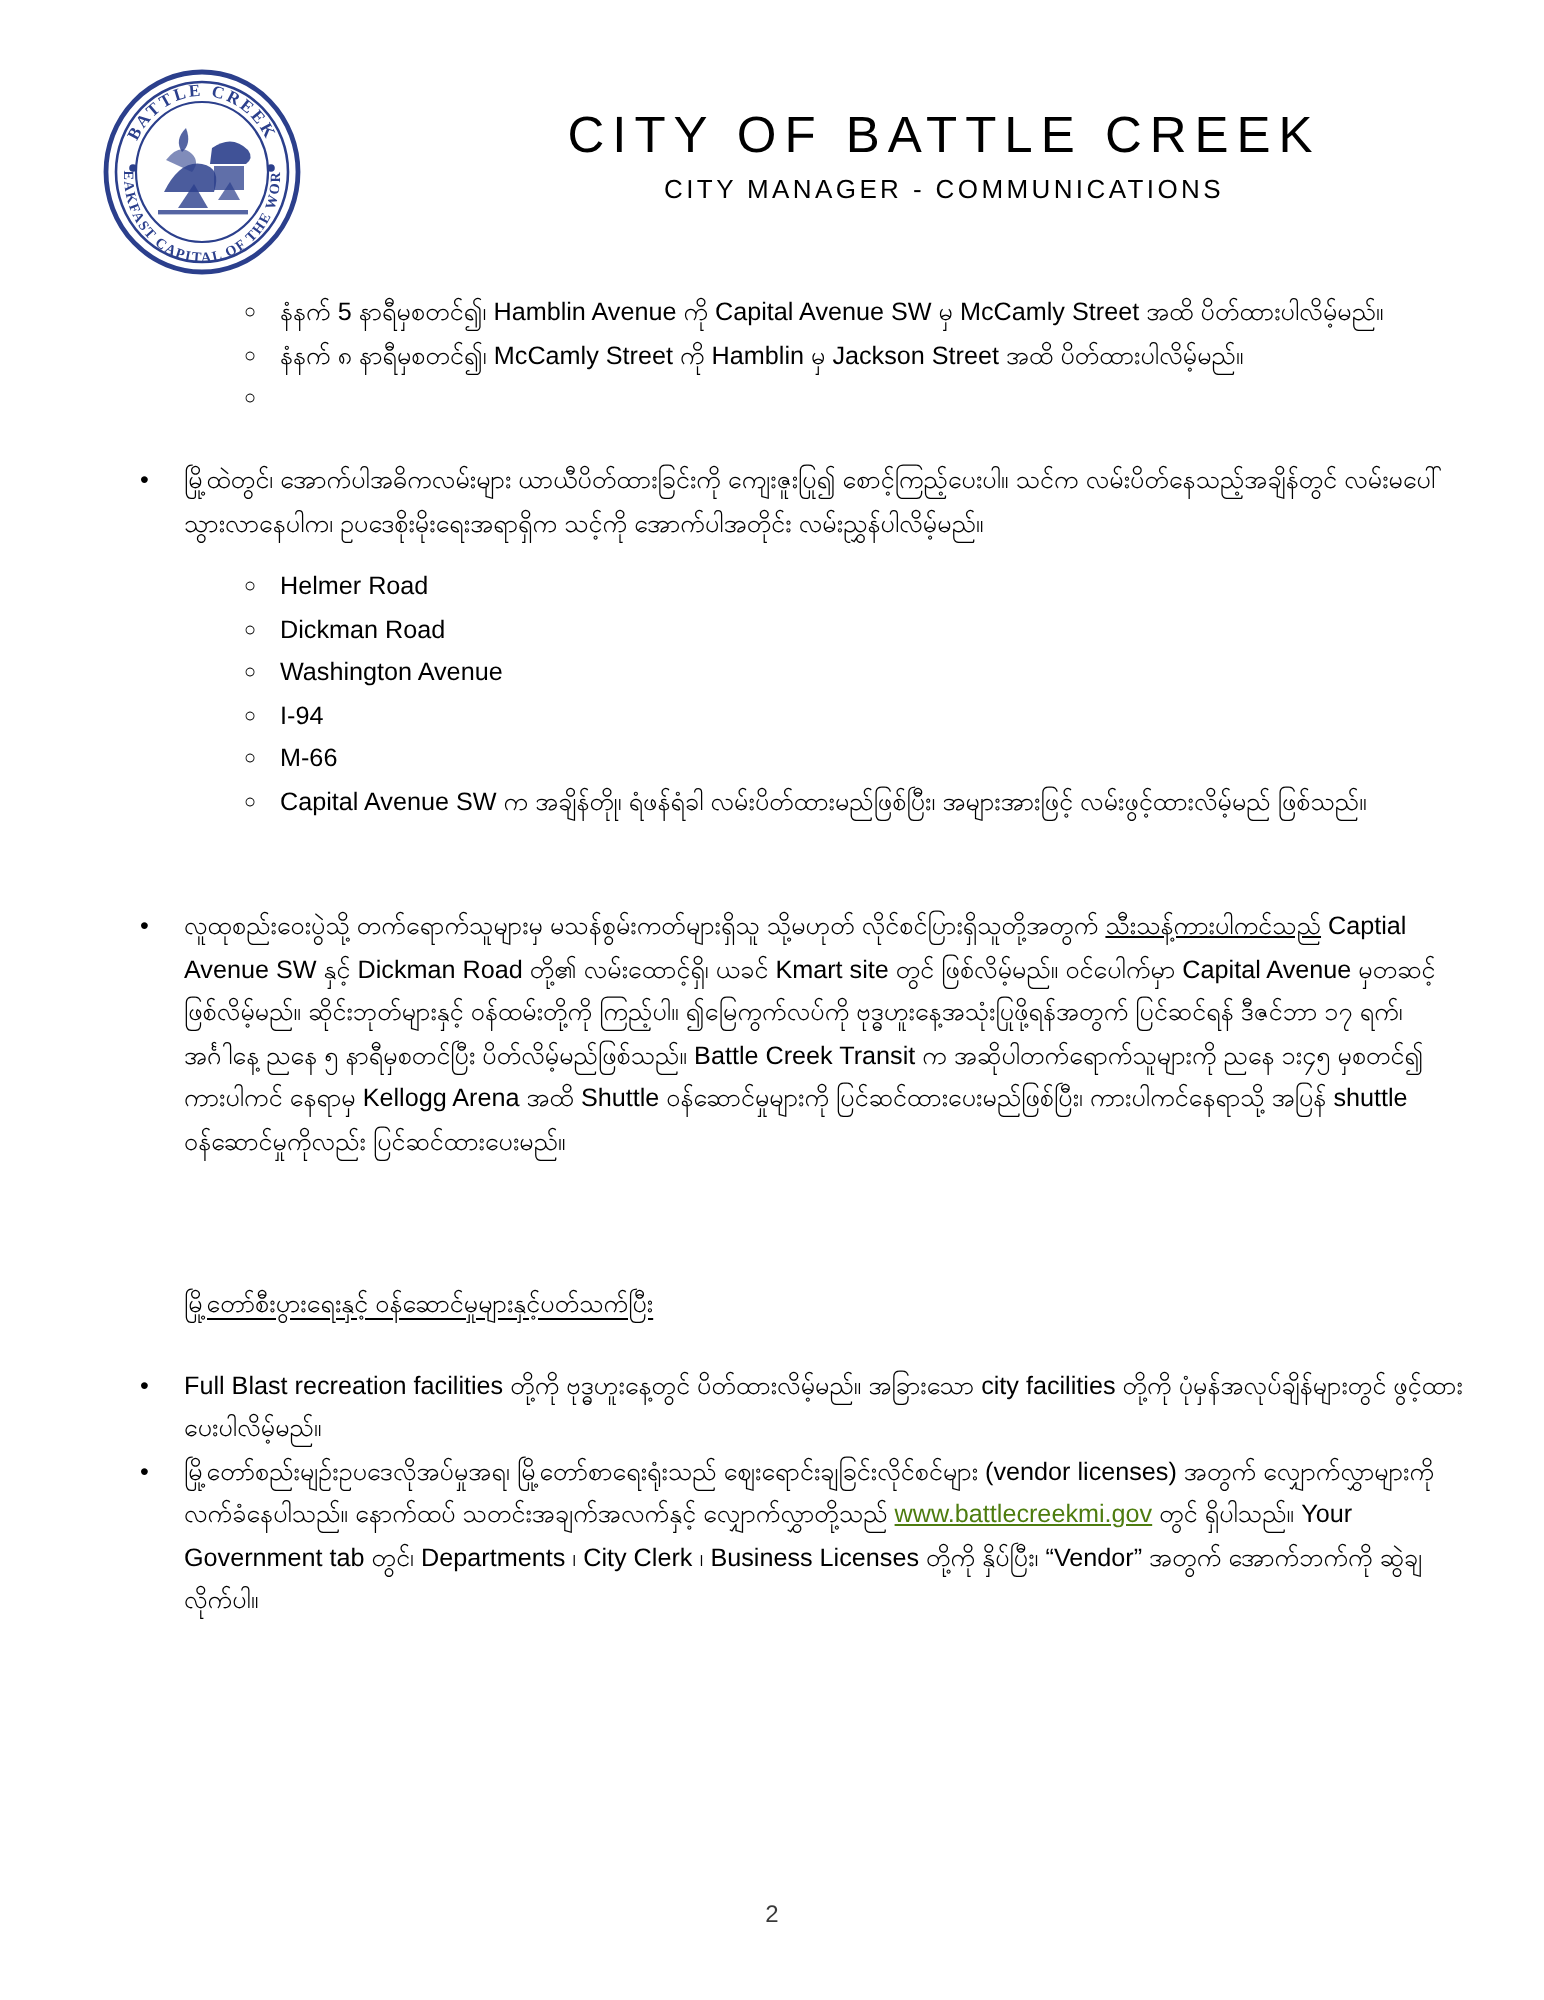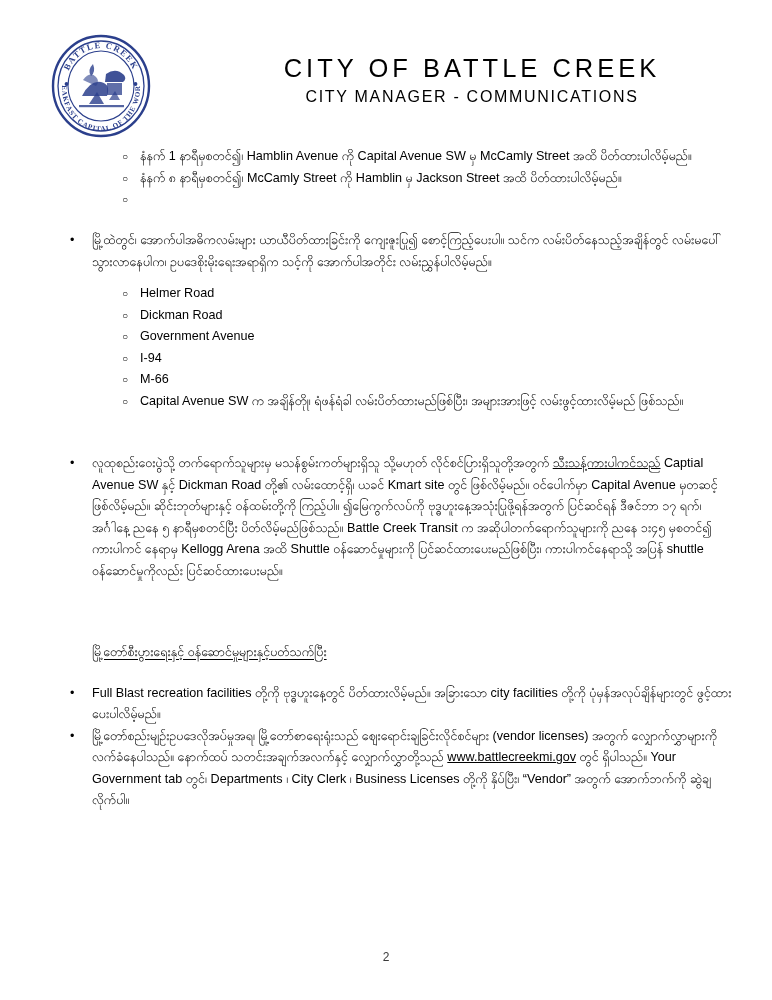--- a/index.html
+++ b/index.html
@@ -51,21 +51,21 @@
   .org-title {
     font-family: "Liberation Sans", sans-serif;
     font-size: 25.5px;
     letter-spacing: 4.0px;
     color: #000000;
     white-space: nowrap;
     line-height: 1.1;
   }
   .org-sub {
     font-family: "Liberation Sans", sans-serif;
-    font-size: 16px;
+    font-size: 13px;
     letter-spacing: 1.7px;
     color: #000000;
     white-space: nowrap;
     margin-top: 6px;
     line-height: 1.1;
   }
 
   
   .content {
     position: absolute;
@@ -115,21 +115,21 @@
   }
 
   b, .bold { font-weight: normal; }
   .ul { text-decoration: underline; text-align: center; }
   .hdg-ul {
     display: inline-block;
     text-decoration: underline;
     text-underline-offset: 3px;
   }
   a.link, .link {
-    color: #000000;
+    color: #4d7c0f;
     text-decoration: underline;
   }
 
   .sp-sm { height: 10px; }
   .sp-md { height: 19px; }
   .sp-xl { height: 41px; }
 
   .pagenum {
     position: absolute;
     left: 0;
@@ -182,21 +182,21 @@
     <div class="header-text">
       <div class="org-title">CITY OF BATTLE CREEK</div>
       <div class="org-sub">CITY MANAGER - COMMUNICATIONS</div>
     </div>
   </div>
 
   <div class="content">
 
     <div class="blk b2">
       <span class="mk">○</span>
-      <span>နံနက် 1 နာရီမှစတင်၍၊ Hamblin Avenue ကို Capital Avenue SW မှ McCamly Street အထိ ပိတ်ထားပါလိမ့်မည်။</span>
+      <span>နံနက် 5 နာရီမှစတင်၍၊ Hamblin Avenue ကို Capital Avenue SW မှ McCamly Street အထိ ပိတ်ထားပါလိမ့်မည်။</span>
     </div>
 
     <div class="blk b2">
       <span class="mk">○</span>
       <span>နံနက် ၈ နာရီမှစတင်၍၊ McCamly Street ကို Hamblin မှ Jackson Street အထိ ပိတ်ထားပါလိမ့်မည်။</span>
     </div>
 
     <div class="blk b2">
       <span class="mk">○</span>
     </div>
@@ -213,21 +213,21 @@
     <div class="blk b2">
       <span class="mk">○</span>
       <span>Helmer Road</span>
     </div>
     <div class="blk b2">
       <span class="mk">○</span>
       <span>Dickman Road</span>
     </div>
     <div class="blk b2">
       <span class="mk">○</span>
-      <span>Government Avenue</span>
+      <span>Washington Avenue</span>
     </div>
     <div class="blk b2">
       <span class="mk">○</span>
       <span>I-94</span>
     </div>
     <div class="blk b2">
       <span class="mk">○</span>
       <span>M-66</span>
     </div>
     <div class="blk b2">

